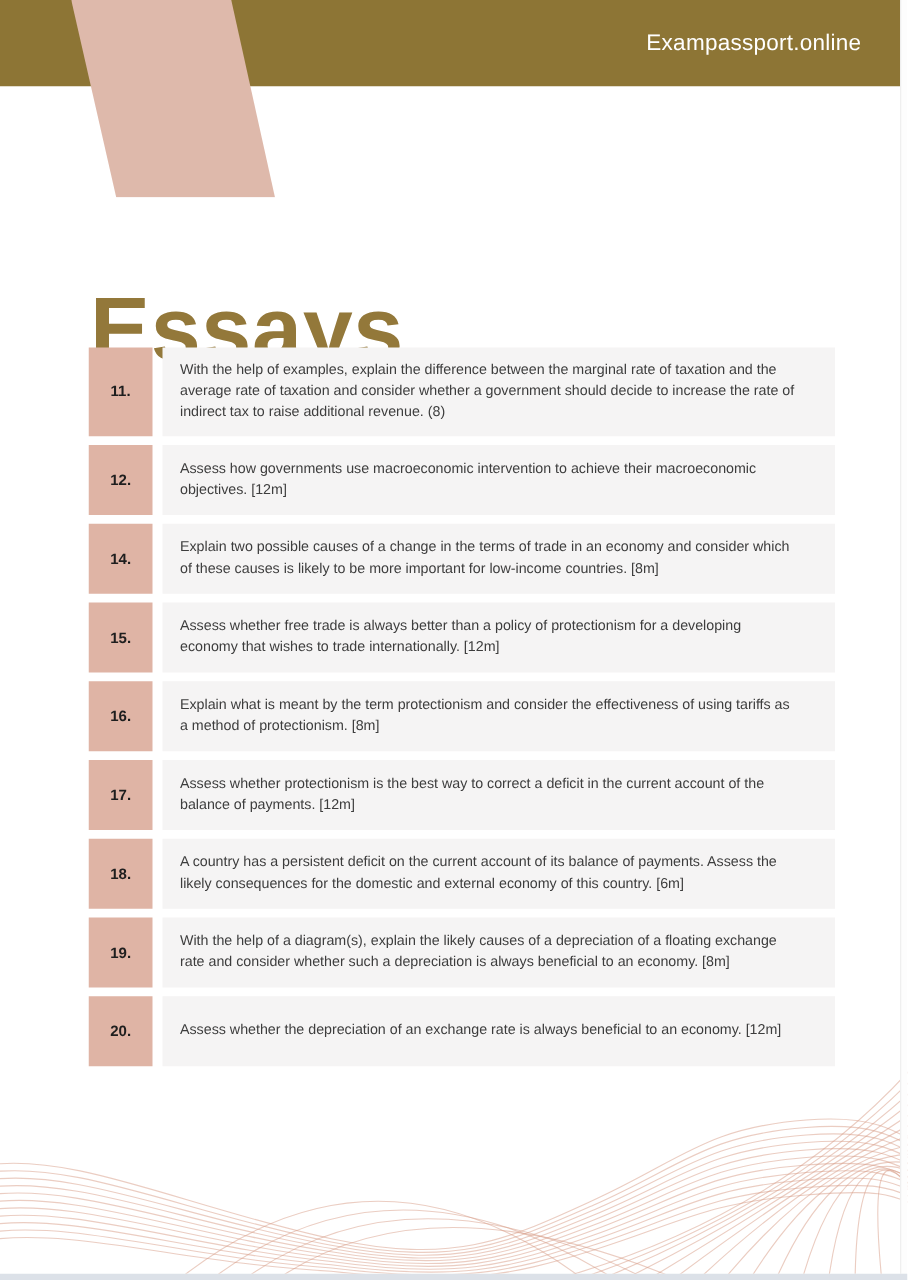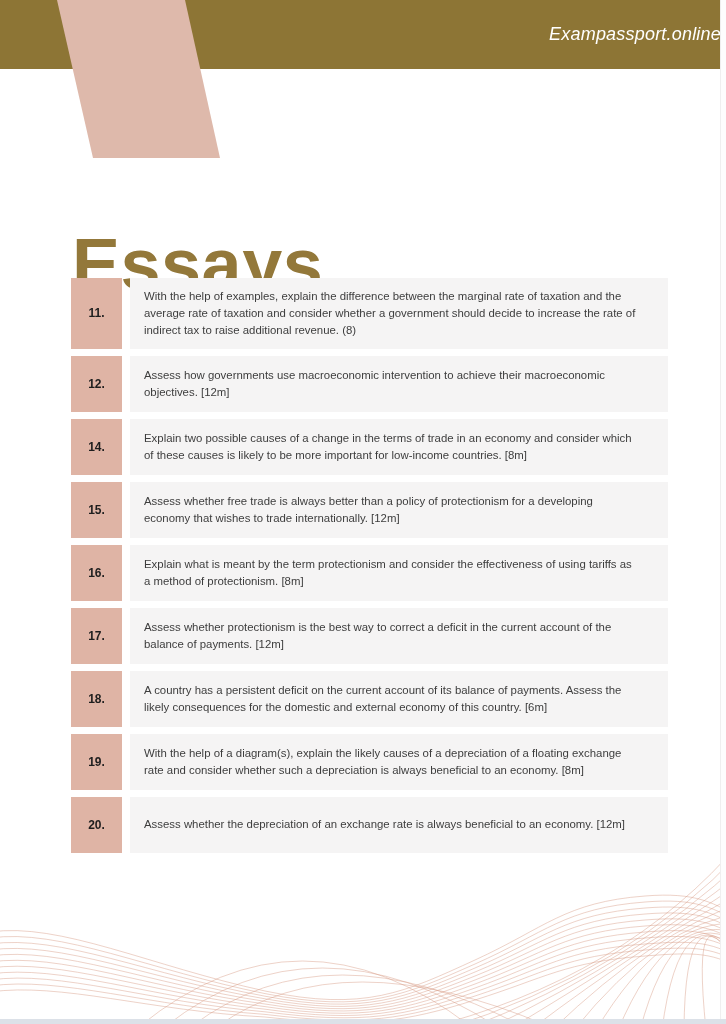--- a/index.html
+++ b/index.html
@@ -8,21 +8,21 @@
     --wave:#d89b85; --footer_strip:#dce1e8;
   }
   html,body{margin:0;padding:0}
   body{
     width:726px;height:1024px;position:relative;overflow:hidden;
     background:#ffffff;font-family:"Liberation Sans",sans-serif;
   }
   .topbar{
     position:absolute;top:0;left:0;width:721px;height:69px;background:var(--gold);
     display:flex;align-items:center;justify-content:flex-end;
-    box-sizing:border-box;z-index:1;font-style:italic;
+    padding-right:32px;box-sizing:border-box;z-index:1;
   }
   .brand{color:var(--brand_text);font-size:18px;letter-spacing:.2px;}
   .ribbon{
     position:absolute;top:0;left:0;width:240px;height:158px;background:var(--rose);
     clip-path:polygon(57px 0,185px 0,220px 158px,93px 158px);z-index:2;
   }
   .page-title{
     position:absolute;left:72px;top:180px;z-index:3;
     font-size:72px;font-weight:700;letter-spacing:.5px;color:var(--title);line-height:1;
   }

